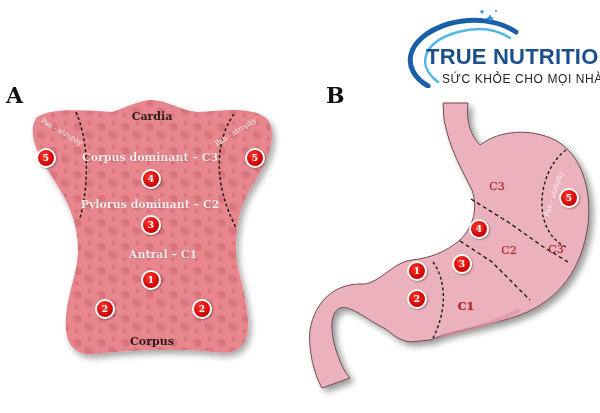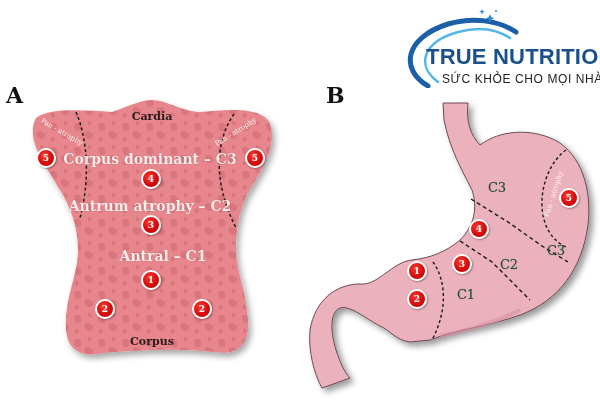--- a/index.html
+++ b/index.html
@@ -4,22 +4,22 @@
 <style>
   html, body { margin:0; padding:0; background:#ffffff; }
   body { width:600px; height:413px; position:relative; overflow:hidden; font-family:"DejaVu Serif", serif; }
   svg { position:absolute; left:0; top:0; }
   .panel-label { position:absolute; font-family:"DejaVu Serif", serif; font-weight:bold; font-size:22px; color:#111; }
   .logo { position:absolute; left:398px; top:8px; width:200px; height:80px; }
   .logo-title { position:absolute; left:28px; top:36px; font-family:"Liberation Sans", sans-serif; font-weight:bold; font-size:22px; color:#1b4f8c; letter-spacing:0.2px; white-space:nowrap; }
   .logo-sub { position:absolute; left:44px; top:64px; font-family:"Liberation Sans", sans-serif; font-size:12px; color:#222; letter-spacing:0.6px; white-space:nowrap; }
   .lbl { position:absolute; font-family:"DejaVu Serif", serif; font-weight:bold; white-space:nowrap; transform:translateX(-50%); }
   .lbl-dark { color:#2a1b1b; font-size:11px; }
-  .lbl-light { color:#fbecec; font-size:14px; text-shadow:0 0 1px rgba(120,40,40,0.5); }
-  .lbl-zone { color:#14532d; font-size:13px; font-weight:normal; text-shadow:0 0 1px rgba(140,70,90,0.5); }
+  .lbl-light { color:#fbecec; font-size:11px; text-shadow:0 0 1px rgba(120,40,40,0.5); }
+  .lbl-zone { color:#b91c1c; font-size:11px; font-weight:normal; text-shadow:0 0 1px rgba(140,70,90,0.5); }
   .rot { position:absolute; font-family:"DejaVu Serif", serif; font-size:7px; color:#fff3f3; white-space:nowrap; }
   .badge { position:absolute; width:20px; height:20px; margin-left:-10px; margin-top:-10px; border-radius:50%; background:radial-gradient(circle at 40% 35%, #ff3b30 0%, #d60a0a 55%, #b00000 100%); border:2px solid #ffffff; box-shadow:1px 1px 2px rgba(0,0,0,0.35); box-sizing:border-box; display:flex; align-items:center; justify-content:center; color:#fff; font-family:"DejaVu Serif", serif; font-weight:bold; font-size:9px; }
 </style>
 </head>
 <body>
 
 <div class="logo">
   <svg width="200" height="80">
     <path d="M30 78 C 2 62, 6 30, 50 16 C 75 9, 100 12, 118 24" fill="none" stroke="#1b5fa8" stroke-width="5" stroke-linecap="round"></path>
     <path d="M40 74 C 18 58, 24 34, 60 24 C 82 18, 100 22, 112 30" fill="none" stroke="#55b6ea" stroke-width="2.5" stroke-linecap="round"></path>
@@ -80,21 +80,21 @@
        C 68 290, 78 272, 78 250
        C 78 226, 70 206, 60 190
        C 48 168, 24 140, 36 118 Z"></path>
 
   <path d="M76 112 C 88 140, 90 180, 80 218" fill="none" stroke="#1a1a1a" stroke-width="1.5" stroke-dasharray="3 2.5"></path>
   <path d="M234 114 C 216 140, 212 180, 236 228" fill="none" stroke="#1a1a1a" stroke-width="1.5" stroke-dasharray="3 2.5"></path>
 </svg>
 
 <div class="lbl lbl-dark" style="left:152px; top:110px;">Cardia</div>
 <div class="lbl lbl-light" style="left:150px; top:151px;">Corpus dominant – C3</div>
-<div class="lbl lbl-light" style="left:150px; top:198px;">Antrum atrophy – C2</div>
+<div class="lbl lbl-light" style="left:150px; top:198px;">Pylorus dominant – C2</div>
 <div class="lbl lbl-light" style="left:163px; top:248px;">Antral – C1</div>
 <div class="lbl lbl-dark" style="left:152px; top:335px;">Corpus</div>
 
 <div class="rot" style="left:38px; top:128px; transform:rotate(30deg);">Pan - atrophy</div>
 <div class="rot" style="left:212px; top:128px; transform:rotate(-32deg);">Pan - atrophy</div>
 
 <div class="badge" style="left:46px; top:158px;">5</div>
 <div class="badge" style="left:255px; top:158px;">5</div>
 <div class="badge" style="left:151px; top:179px;">4</div>
 <div class="badge" style="left:151px; top:225px;">3</div>
@@ -127,22 +127,22 @@
 
   <path d="M440 336 C 470 330, 500 320, 520 310" fill="none" stroke="#d98fa0" stroke-width="4" opacity="0.6"></path>
 
   <path d="M471 199 L 508 222 L 542 246 L 568 262" fill="none" stroke="#1a1a1a" stroke-width="1.4" stroke-dasharray="4 3"></path>
   <path d="M460 241 L 492 262 L 530 300" fill="none" stroke="#1a1a1a" stroke-width="1.4" stroke-dasharray="4 3"></path>
   <path d="M433 262 C 446 280, 448 310, 432 340" fill="none" stroke="#1a1a1a" stroke-width="1.4" stroke-dasharray="3 2.5"></path>
   <path d="M566 150 C 538 170, 530 230, 566 247" fill="none" stroke="#1a1a1a" stroke-width="1.4" stroke-dasharray="3 2.5"></path>
 </svg>
 
 <div class="lbl lbl-zone" style="left:497px; top:180px;">C3</div>
-<div class="lbl lbl-zone" style="left:509px; top:257px;">C2</div>
+<div class="lbl lbl-zone" style="left:509px; top:244px;">C2</div>
 <div class="lbl lbl-zone" style="left:556px; top:243px;">C3</div>
-<div class="lbl lbl-zone" style="left:466px; top:287px;">C1</div>
+<div class="lbl lbl-zone" style="left:466px; top:300px;font-weight:bold;">C1</div>
 <div class="rot" style="left:530px; top:190px; transform:rotate(-72deg);">Pan - atrophy</div>
 
 <div class="badge" style="left:569px; top:198px;">5</div>
 <div class="badge" style="left:479px; top:229px;">4</div>
 <div class="badge" style="left:462px; top:264px;">3</div>
 <div class="badge" style="left:417px; top:271px;">1</div>
 <div class="badge" style="left:417px; top:299px;">2</div>
 
 </body></html>

